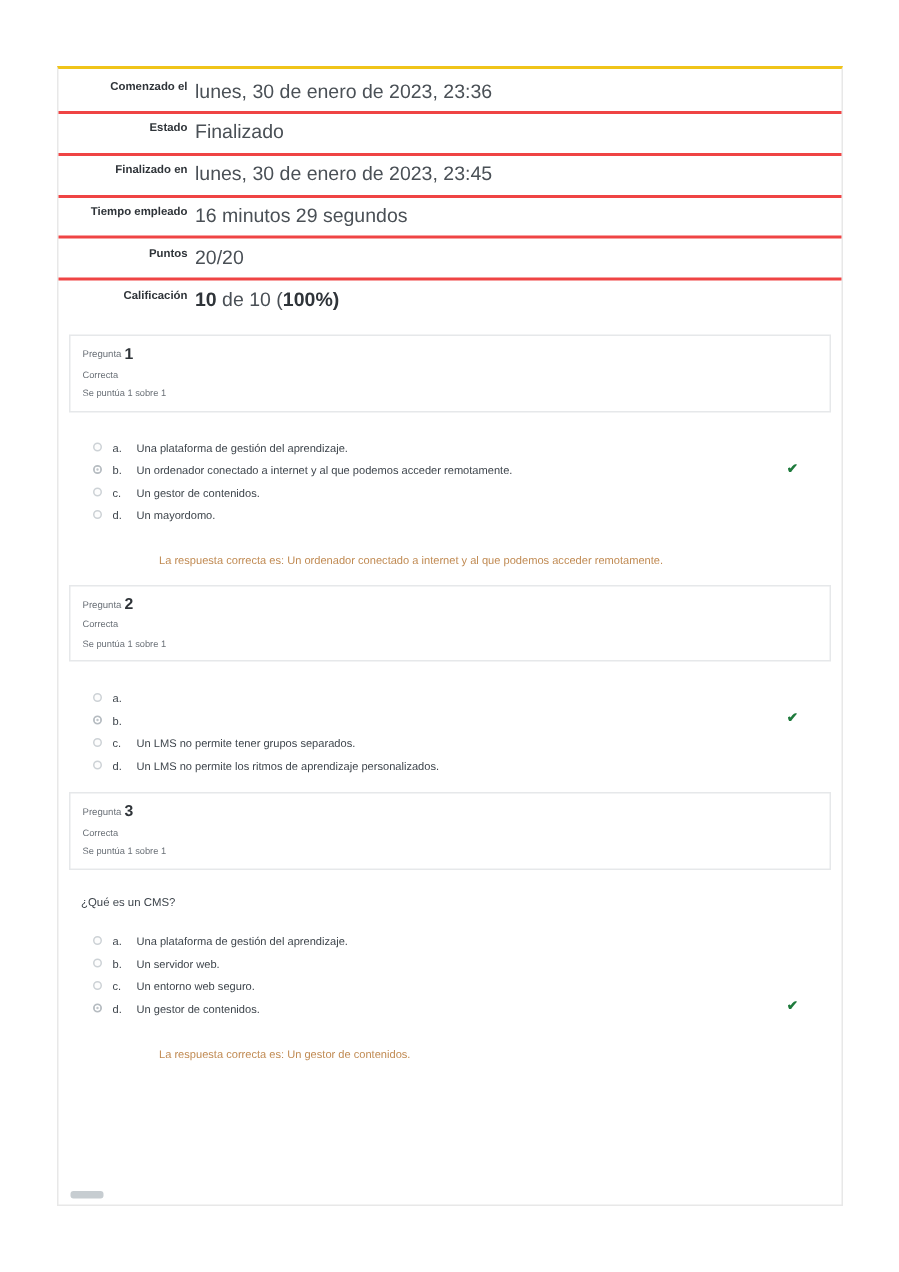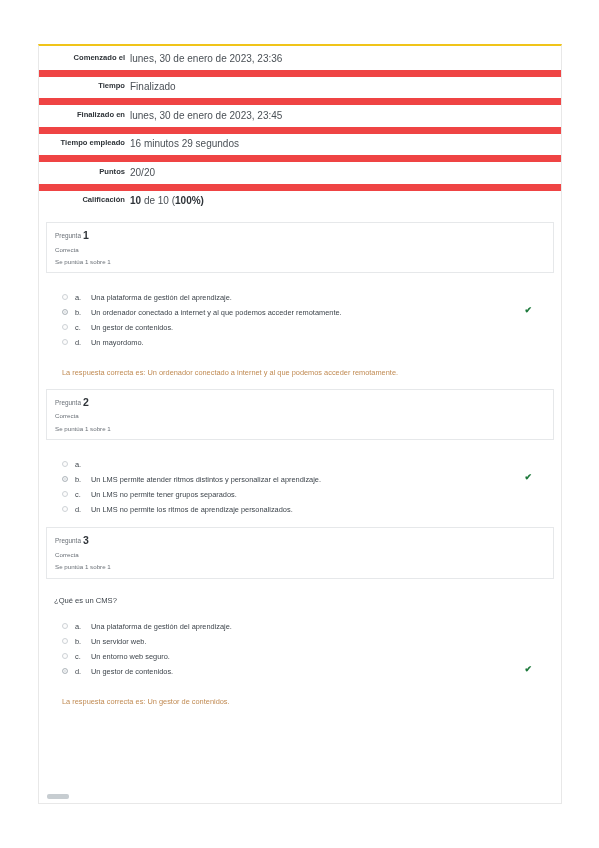--- a/index.html
+++ b/index.html
@@ -37,38 +37,38 @@
     box-sizing: border-box;
   }
 
   
   .summary-table {
     width: 100%;
     border-collapse: collapse;
     margin-top: 2px;
   }
   .summary-table tr {
-    border-bottom: 7px solid #ef4444;
+    border-bottom: 2px solid #ef4444;
   }
   .summary-table tr:last-child {
     border-bottom: none;
   }
   .summary-table th {
     width: 86px;
     text-align: right;
     font-weight: bold;
     font-size: 7.6px;
     color: #2f3439;
     padding: 3.5px 5px 3.5px 0;
     vertical-align: top;
     line-height: 1.45;
   }
   .summary-table td {
     text-align: left;
-    font-size: 10px;
+    font-size: 13px;
     color: #4a5056;
     padding: 3.5px 6px 3.5px 0;
     vertical-align: top;
     line-height: 1.45;
   }
   .summary-table td b { color: #2f3439; }
 
   
   .question {
     margin: 10px 7px 0 7px;
@@ -162,20 +162,21 @@
     line-height: 1;
     font-weight: bold;
   }
 
   .feedback {
     margin-top: 18px;
     padding-left: 8px;
     font-size: 7.4px;
     line-height: 1.4;
     color: #c08a52;
+    margin-left: 44px;
   }
 
   
   .bottom-bar {
     position: absolute;
     left: 8px;
     top: 748px;
     width: 22px;
     height: 5px;
     border-radius: 2px;
@@ -189,21 +190,21 @@
 
   <div class="card">
 
     <table class="summary-table">
       <tbody>
           <tr>
             <th>Comenzado el</th>
             <td>lunes, 30 de enero de 2023, 23:36</td>
           </tr>
           <tr>
-            <th>Tiempo</th>
+            <th>Estado</th>
             <td>Finalizado</td>
           </tr>
           <tr>
             <th>Finalizado en</th>
             <td>lunes, 30 de enero de 2023, 23:45</td>
           </tr>
           <tr>
             <th>Tiempo empleado</th>
             <td>16 minutos 29 segundos</td>
           </tr>
@@ -260,21 +261,20 @@
           </div>
           <div class="q-body">
             <ul class="answers">
               <li class="answer">
                 <span class="radio"></span>
                 <span class="ans-letter">a.</span>
               </li>
               <li class="answer">
                 <span class="radio checked"></span>
                 <span class="ans-letter">b.</span>
-                <span class="ans-text">Un LMS permite atender ritmos distintos y personalizar el aprendizaje.</span>
                 <span class="tick">✔</span>
               </li>
               <li class="answer">
                 <span class="radio"></span>
                 <span class="ans-letter">c.</span>
                 <span class="ans-text">Un LMS no permite tener grupos separados.</span>
               </li>
               <li class="answer">
                 <span class="radio"></span>
                 <span class="ans-letter">d.</span>

